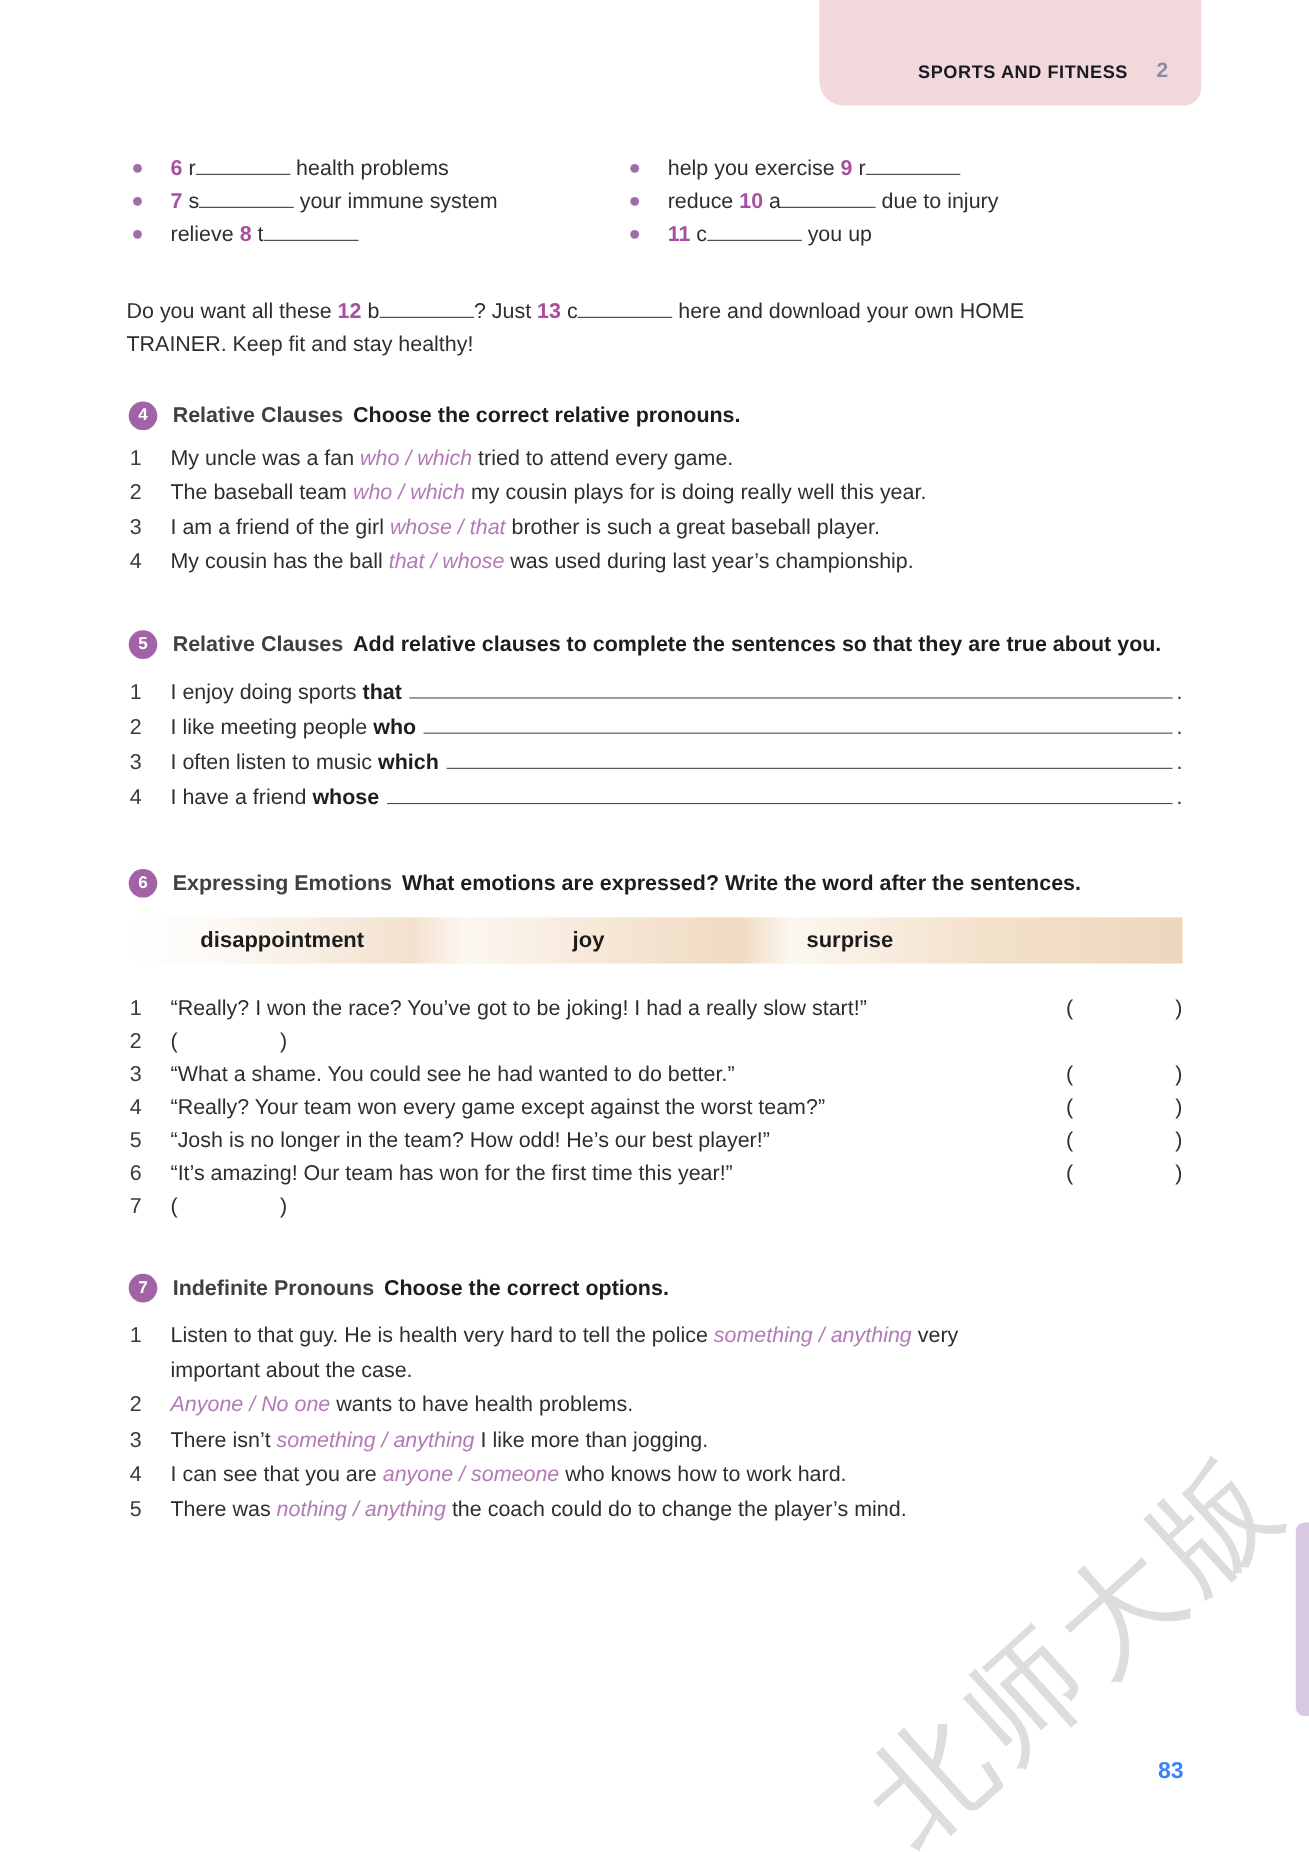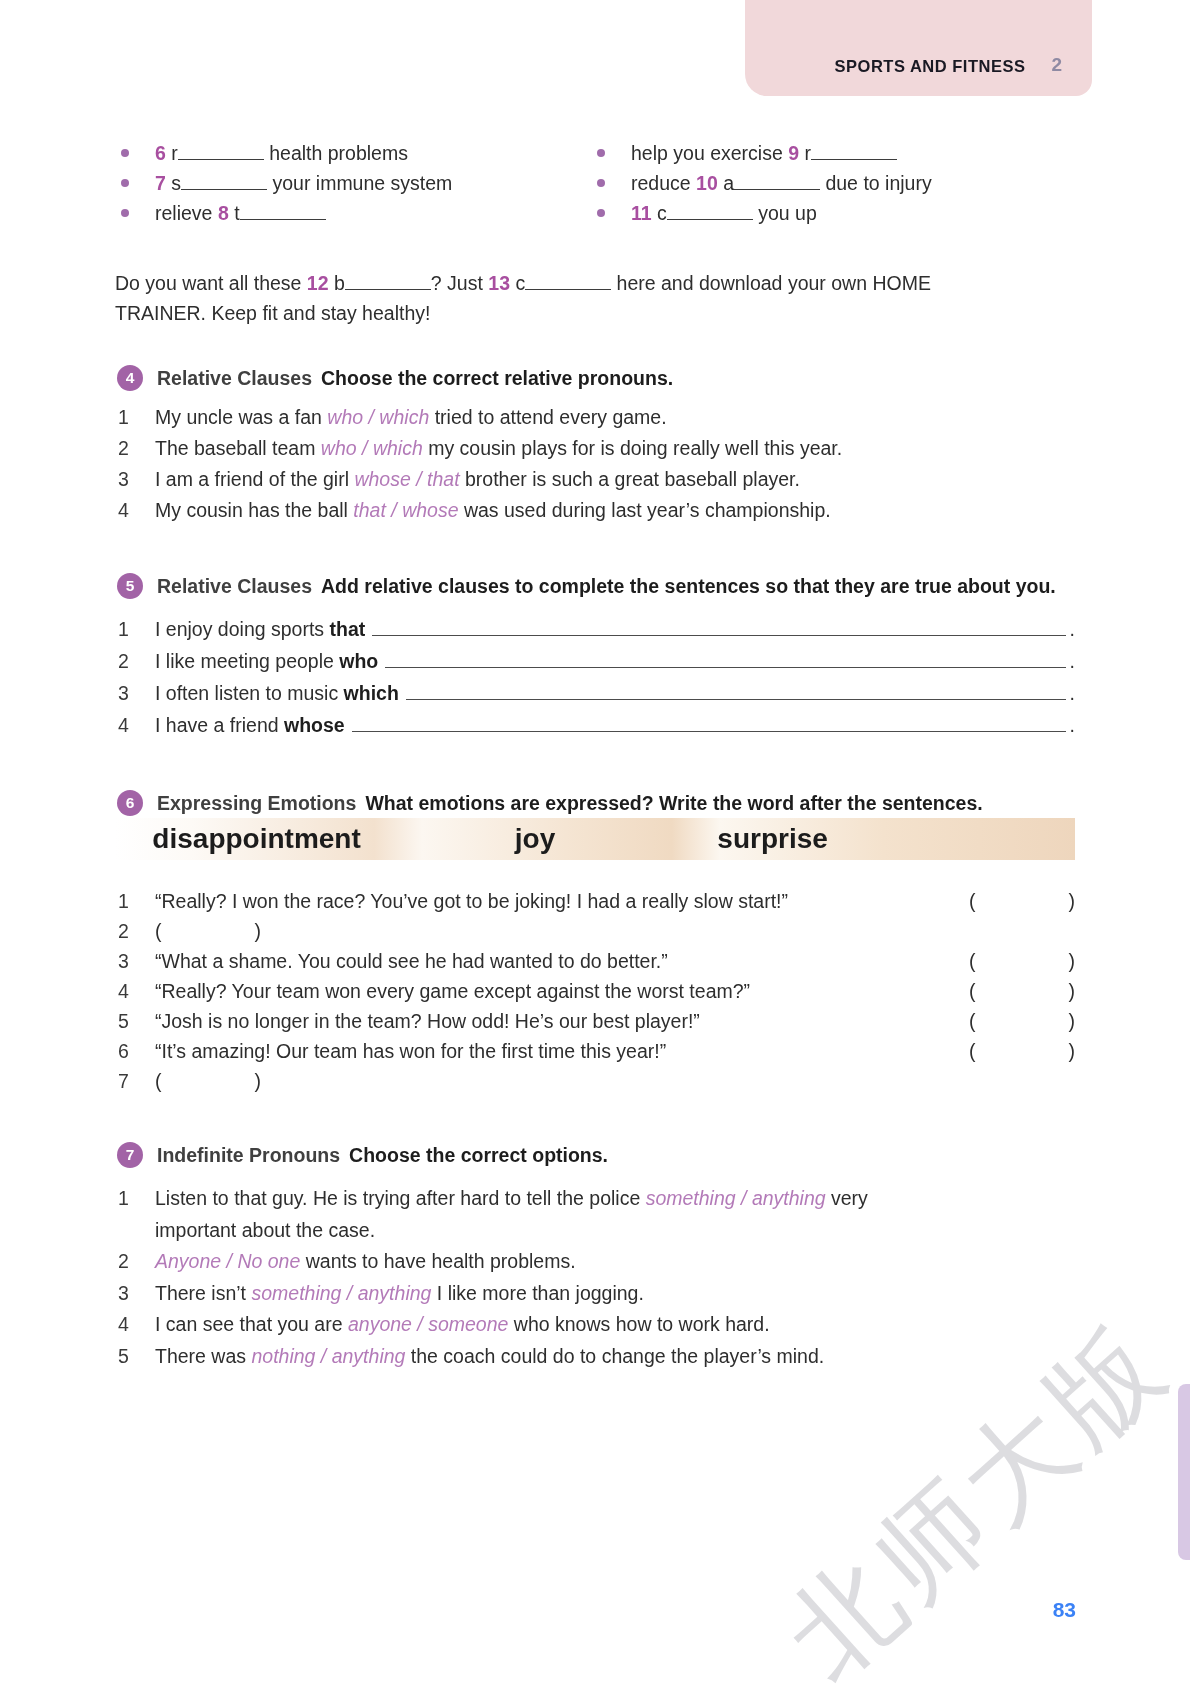--- a/index.html
+++ b/index.html
@@ -15,21 +15,21 @@
   .unit-title { font-weight:bold; font-size:16.5px; letter-spacing:.5px; color:#191923; }
   .unit-num { font-weight:bold; font-size:19px; color:#8f8aa3; }
 
   .content { position:relative; padding:138px 115px 0; font-size:19.5px; }
 
   .pnum { color:#a84fa0; font-weight:bold; }
   .blank { display:inline-block; border-bottom:1.8px solid #3d3d3d; height:3px; }
   .blank-s { width:86px; }
 
   
-  .benefits { display:grid; grid-template-columns:452px 1fr;gap:24px; }
+  .benefits { display:grid; grid-template-columns:452px 1fr; }
   .b-item { display:flex; align-items:center; height:30px; }
   .dot { flex:0 0 8px; width:8px; height:8px; border-radius:50%; background:#a06cab; margin:0 26px 0 6px; }
 
   .intro { margin-top:40px; line-height:30px; }
 
   
   .ex-header { position:relative; padding-left:42px; line-height:30px; }
   .badge { position:absolute; left:2px; top:2px; width:26px; height:26px; border-radius:50%;
     background:#a263a6; color:#fff; display:flex; align-items:center; justify-content:center;
     font-weight:bold; font-size:15.5px; }
@@ -44,23 +44,23 @@
   .opts { color:#b37ab8; font-style:italic; }
 
   
   .ex5-items { margin-top:12px; }
   .f-item { display:flex; align-items:baseline; padding-left:0; line-height:32px; }
   .f-item .item-n { position:static; flex:0 0 40px; padding-left:3px; }
   .bold-w { font-weight:bold; color:#1e1e1e; }
   .fill-line { flex:1; border-bottom:1.6px solid #4c4c4c; margin:0 4px 0 7px; }
 
   
-  .word-bank { height:42px; display:grid;
+  .word-bank { margin-top:16px; height:42px; display:grid;
     grid-template-columns:29.5% 28.5% 21% 1fr; align-items:center;
-    font-weight:bold; font-size:28px; color:#1c1c1c;
+    font-weight:bold; font-size:20px; color:#1c1c1c;
     background:linear-gradient(90deg,#ffffff 0%,#fdfaf6 8%,#f3e1ce 27%,#fcf7f1 32%,#f5e5d3 47%,#f0dac2 58%,#fcf7f0 63%,#f4e2cd 80%,#eed6bd 100%); }
   .wb-item { text-align:center; }
   .ex6-items { margin-top:26px; }
   .q-row { display:flex; align-items:baseline; line-height:30px; }
   .q-row .item-n { position:static; flex:0 0 40px; padding-left:3px; }
   .q-text { flex:1; }
   .answer { flex:0 0 106px; display:flex; justify-content:space-between; color:#2e2e2e; }
 
   .ex7-items { margin-top:13px; }
   .ex7-items .item { line-height:31.5px; }
@@ -223,21 +223,21 @@
             <span>)</span>
           </span>
         </div>
     </div>
 
     <div class="ex-header mt-ex7">
       <span class="badge">7</span>
       <span class="ex-title">Indefinite Pronouns</span><span class="ex-instr">Choose the correct options.</span>
     </div>
     <div class="ex7-items">
-      <div class="item"><span class="item-n">1</span><span>Listen to that guy. He is trying after hard to tell the police </span><span class="opts">something / anything</span><span> very</span><br><span>important about the case.</span></div>
+      <div class="item"><span class="item-n">1</span><span>Listen to that guy. He is health very hard to tell the police </span><span class="opts">something / anything</span><span> very</span><br><span>important about the case.</span></div>
       <div class="item"><span class="item-n">2</span><span></span><span class="opts">Anyone / No one</span><span> wants to have health problems.</span></div>
       <div class="item"><span class="item-n">3</span><span>There isn’t </span><span class="opts">something / anything</span><span> I like more than jogging.</span></div>
       <div class="item"><span class="item-n">4</span><span>I can see that you are </span><span class="opts">anyone / someone</span><span> who knows how to work hard.</span></div>
       <div class="item"><span class="item-n">5</span><span>There was </span><span class="opts">nothing / anything</span><span> the coach could do to change the player’s mind.</span></div>
     </div>
 
   </div>
 
   <div class="watermark">北师大版</div>
   <div class="edge-strip"></div>

